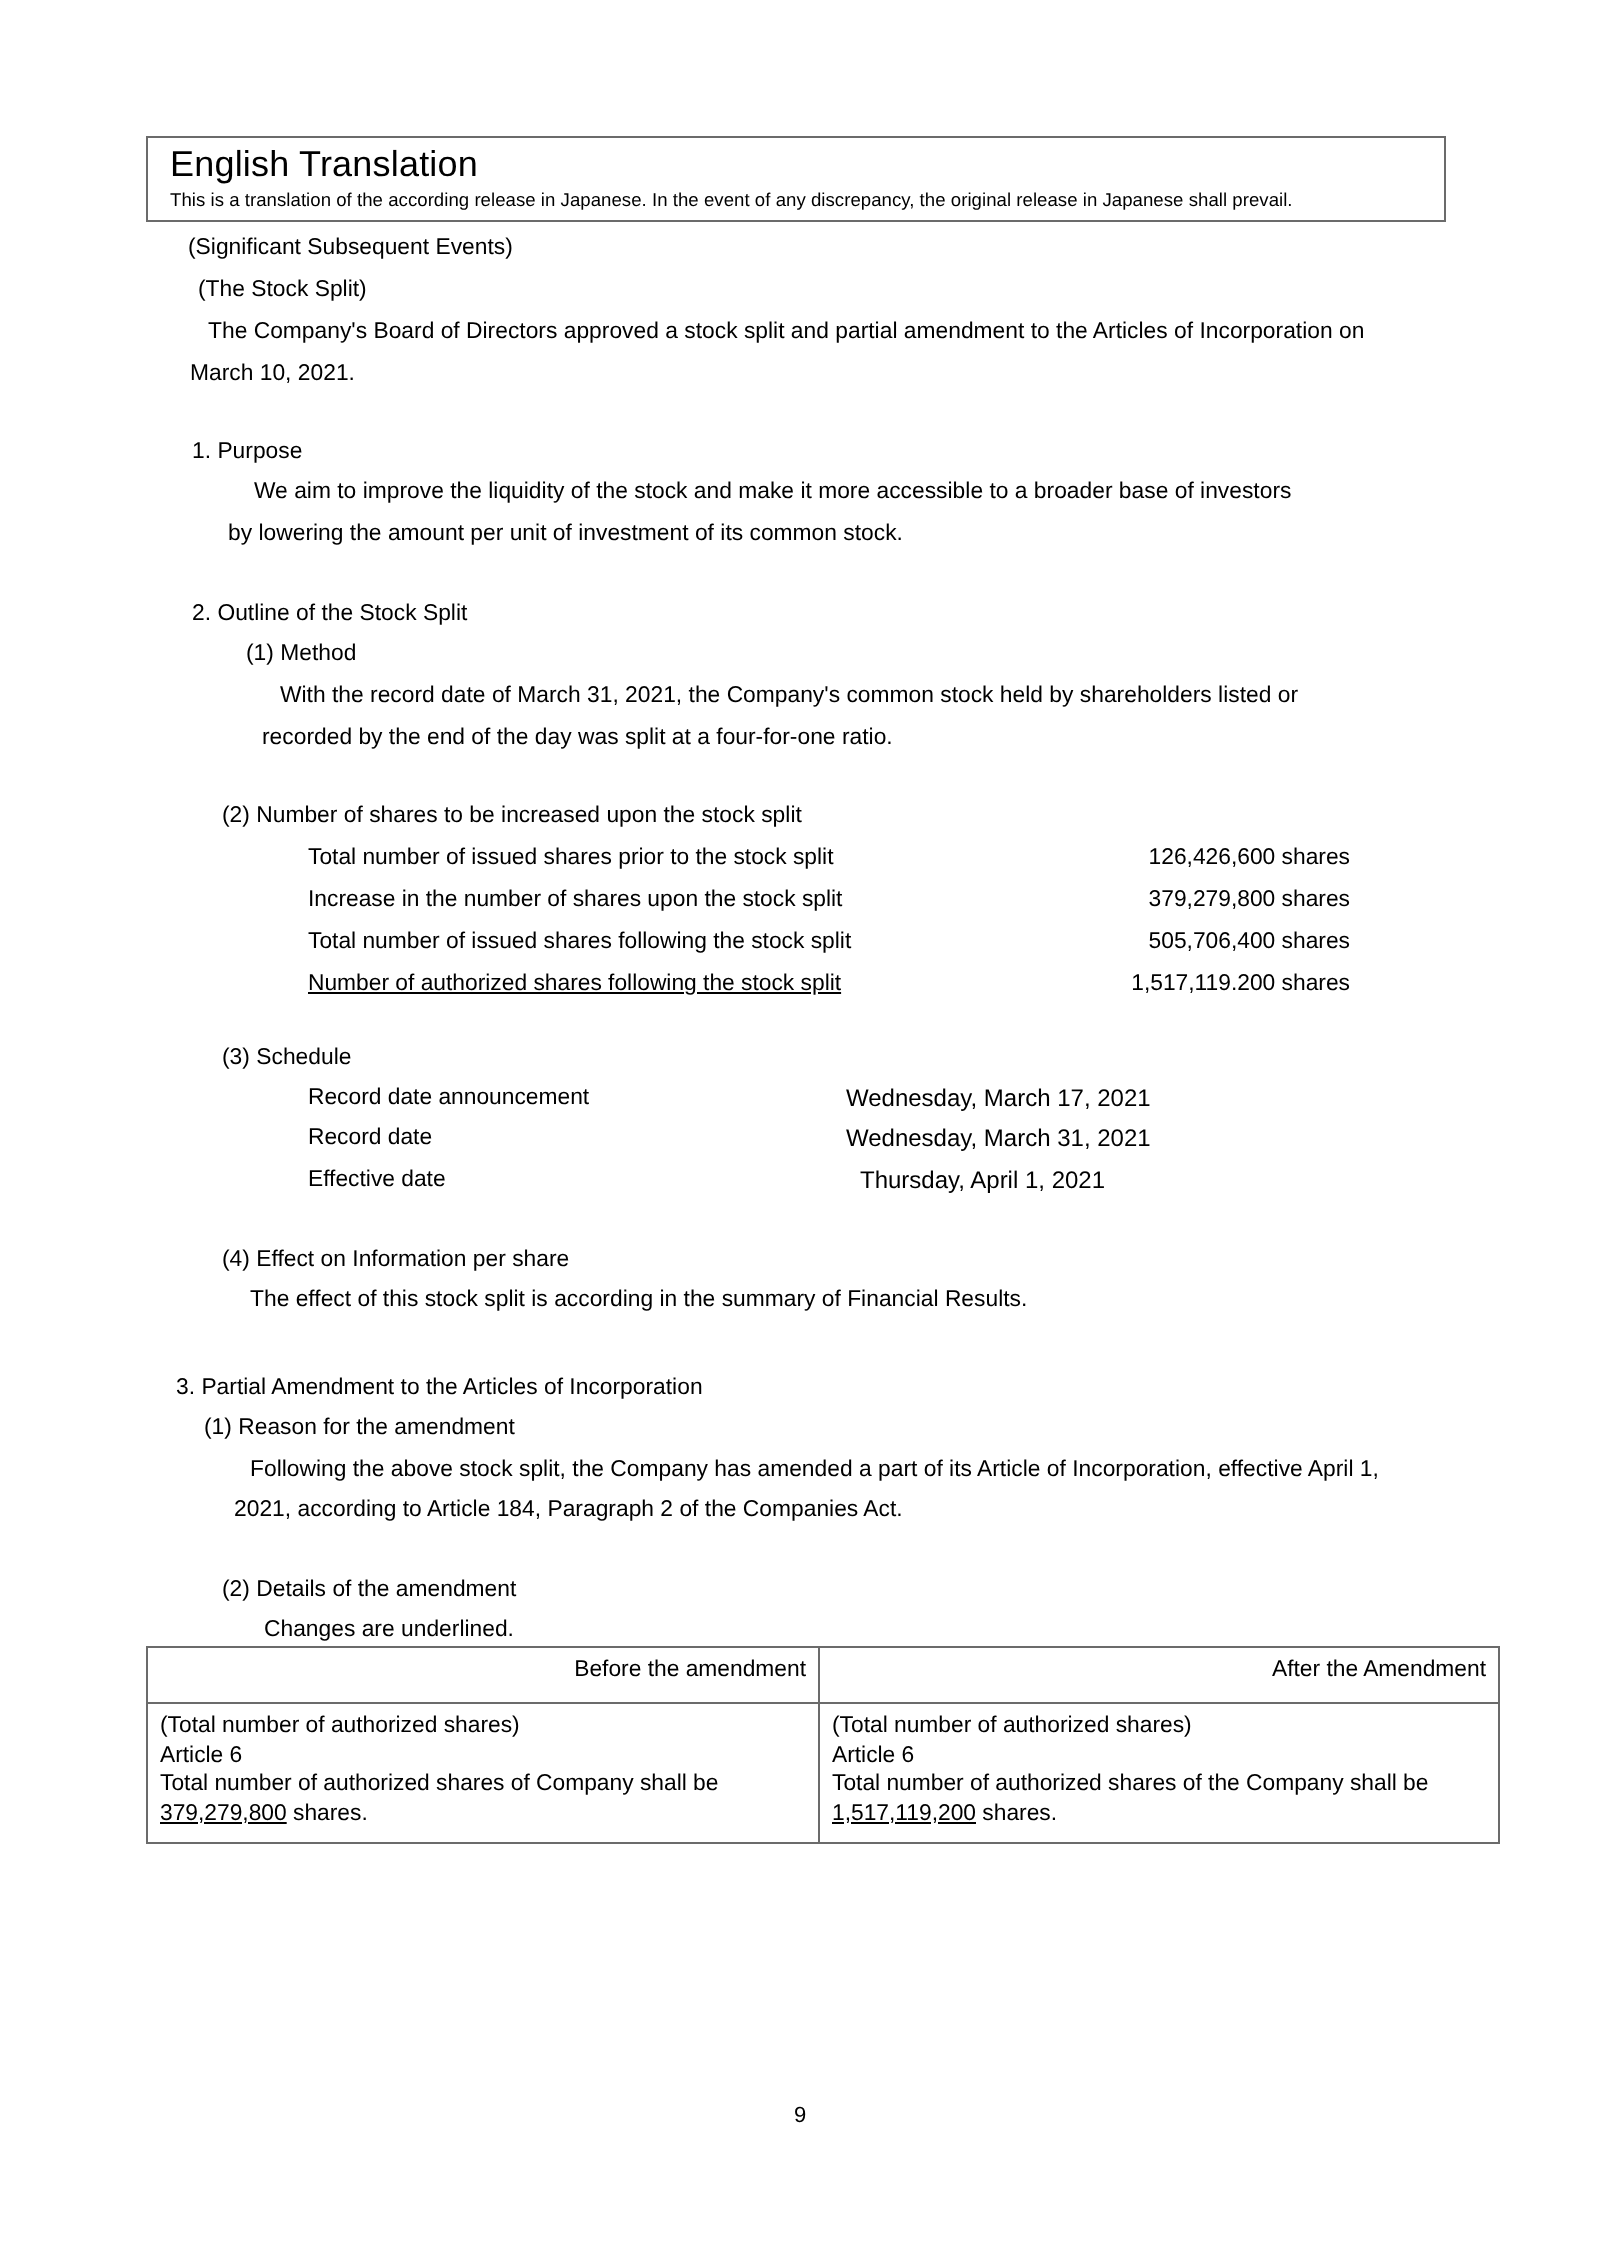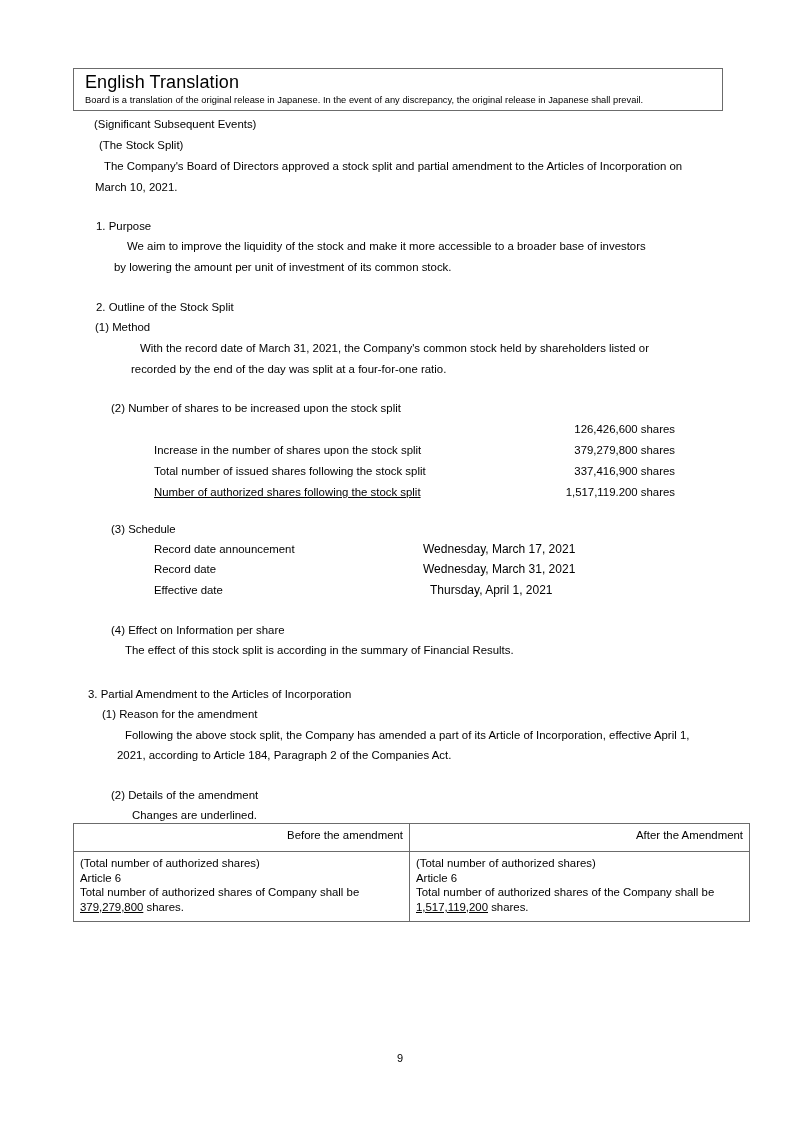--- a/index.html
+++ b/index.html
@@ -125,47 +125,48 @@
     line-height: 14px;
   }
 </style>
 </head>
 <body>
 
 <div class="page">
 
   <div class="notice-box">
     <div class="notice-title">English Translation</div>
-    <div class="notice-sub">Board is a translation of the original release in Japanese. In the event of any discrepancy, the original release in Japanese shall prevail.</div>
+    <div class="notice-sub">This is a translation of the according release in Japanese. In the event of any discrepancy, the original release in Japanese shall prevail.</div>
   </div>
 
   <div class="t" style="left:94px; top:117px;">(Significant Subsequent Events)</div>
   <div class="t" style="left:99px; top:138px;">(The Stock Split)</div>
 
   <div class="t" style="left:104px; top:159px;">The Company's Board of Directors approved a stock split and partial amendment to the Articles of Incorporation on</div>
   <div class="t" style="left:95px; top:180px;">March 10, 2021.</div>
 
   <div class="t" style="left:96px; top:219px;">1. Purpose</div>
   <div class="t" style="left:127px; top:239px;">We aim to improve the liquidity of the stock and make it more accessible to a broader base of investors</div>
   <div class="t" style="left:114px; top:260px;">by lowering the amount per unit of investment of its common stock.</div>
 
   <div class="t" style="left:96px; top:300px;">2. Outline of the Stock Split</div>
-  <div class="t" style="left:95px; top:320px;">(1) Method</div>
+  <div class="t" style="left:123px; top:320px;">(1) Method</div>
   <div class="t" style="left:140px; top:341px;">With the record date of March 31, 2021, the Company's common stock held by shareholders listed or</div>
   <div class="t" style="left:131px; top:362px;">recorded by the end of the day was split at a four-for-one ratio.</div>
 
   <div class="t" style="left:111px; top:401px;">(2) Number of shares to be increased upon the stock split</div>
 
+  <div class="fig-label" style="left:154px; top:422px;">Total number of issued shares prior to the stock split</div>
   <div class="fig-value" style="left:475px; top:422px;">126,426,600 shares</div>
 
   <div class="fig-label" style="left:154px; top:443px;">Increase in the number of shares upon the stock split</div>
   <div class="fig-value" style="left:475px; top:443px;">379,279,800 shares</div>
 
   <div class="fig-label" style="left:154px; top:464px;">Total number of issued shares following the stock split</div>
-  <div class="fig-value" style="left:475px; top:464px;">337,416,900 shares</div>
+  <div class="fig-value" style="left:475px; top:464px;">505,706,400 shares</div>
 
   <div class="fig-label" style="left:154px; top:485px;text-decoration:underline;">Number of authorized shares following the stock split</div>
   <div class="fig-value" style="left:475px; top:485px;">1,517,119.200 shares</div>
 
   <div class="t" style="left:111px; top:522px;">(3) Schedule</div>
 
   <div class="sch-label" style="left:154px; top:542px;">Record date announcement</div>
   <div class="sch-value" style="left:395px; top:542px;">Wednesday, March 17, 2021</div>
 
   <div class="sch-label" style="left:154px; top:562px;">Record date</div>

